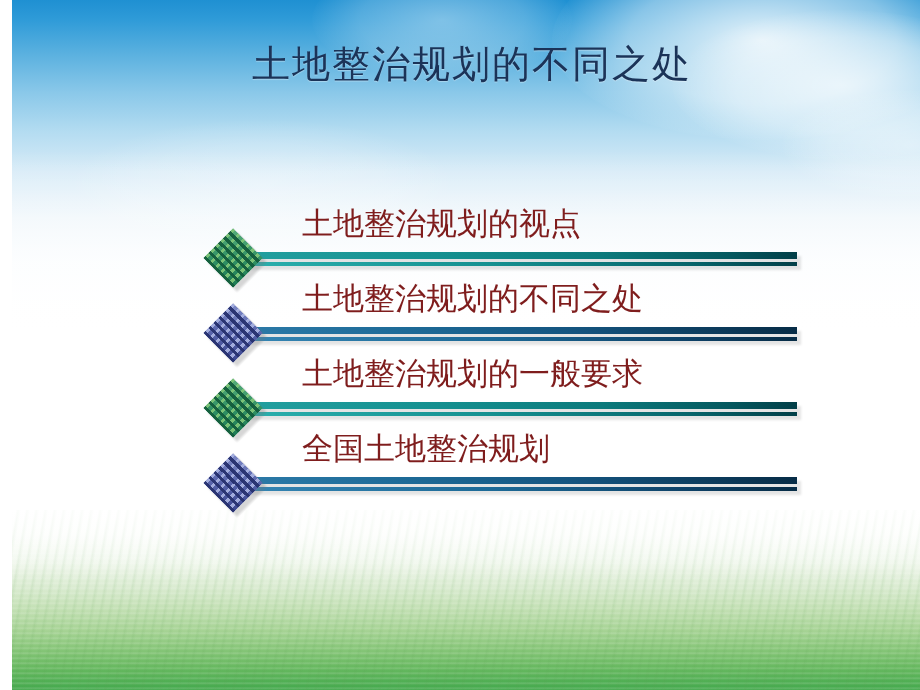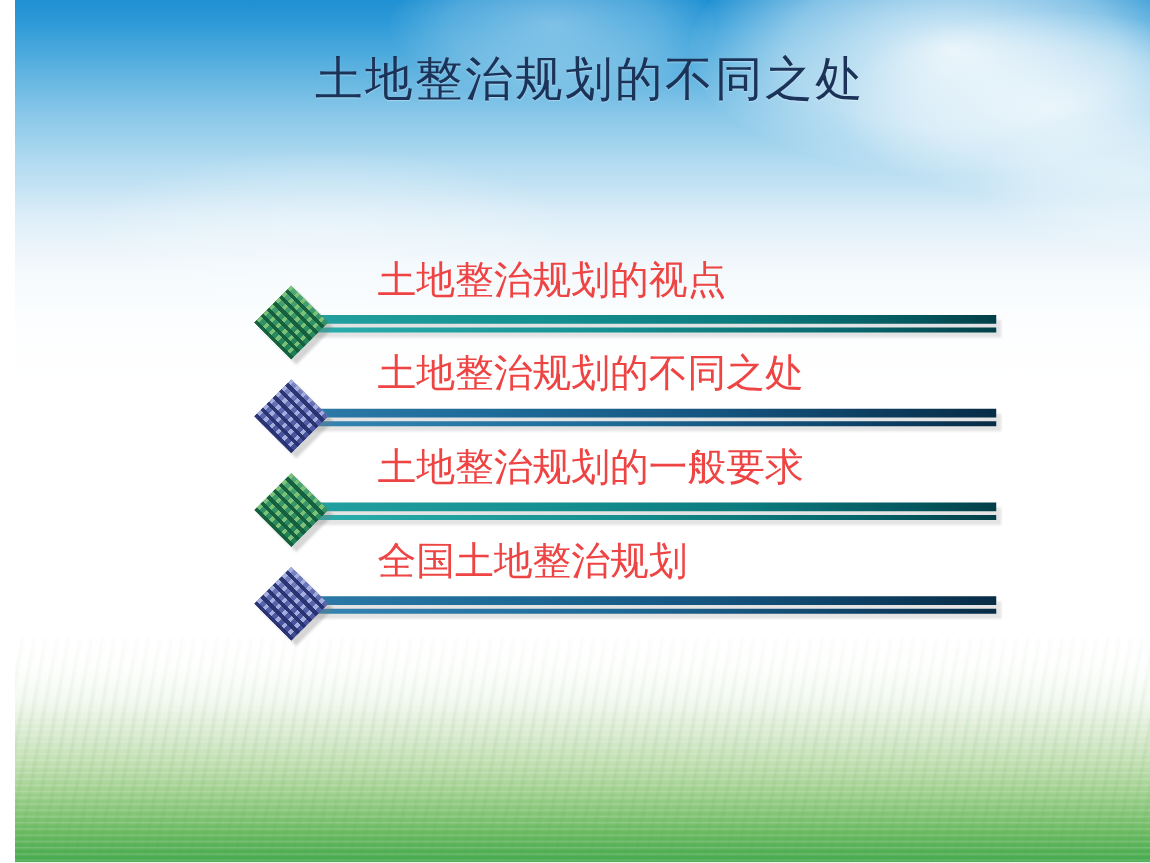--- a/index.html
+++ b/index.html
@@ -109,21 +109,21 @@
   .item {
     position:relative;
     height:75px;
   }
   .item-text {
     position:absolute;
     left:290px;
     top:2px;
     font-size:31px;
     line-height:44px;
-    color:#ef4444;
+    color:#7f1d1d;
     white-space:nowrap;
     font-family:"Liberation Serif","DejaVu Serif",serif;
   }
 
   
   .bullet {
     position:absolute;
     left:200px;
     top:37px;
     width:42px; height:42px;

